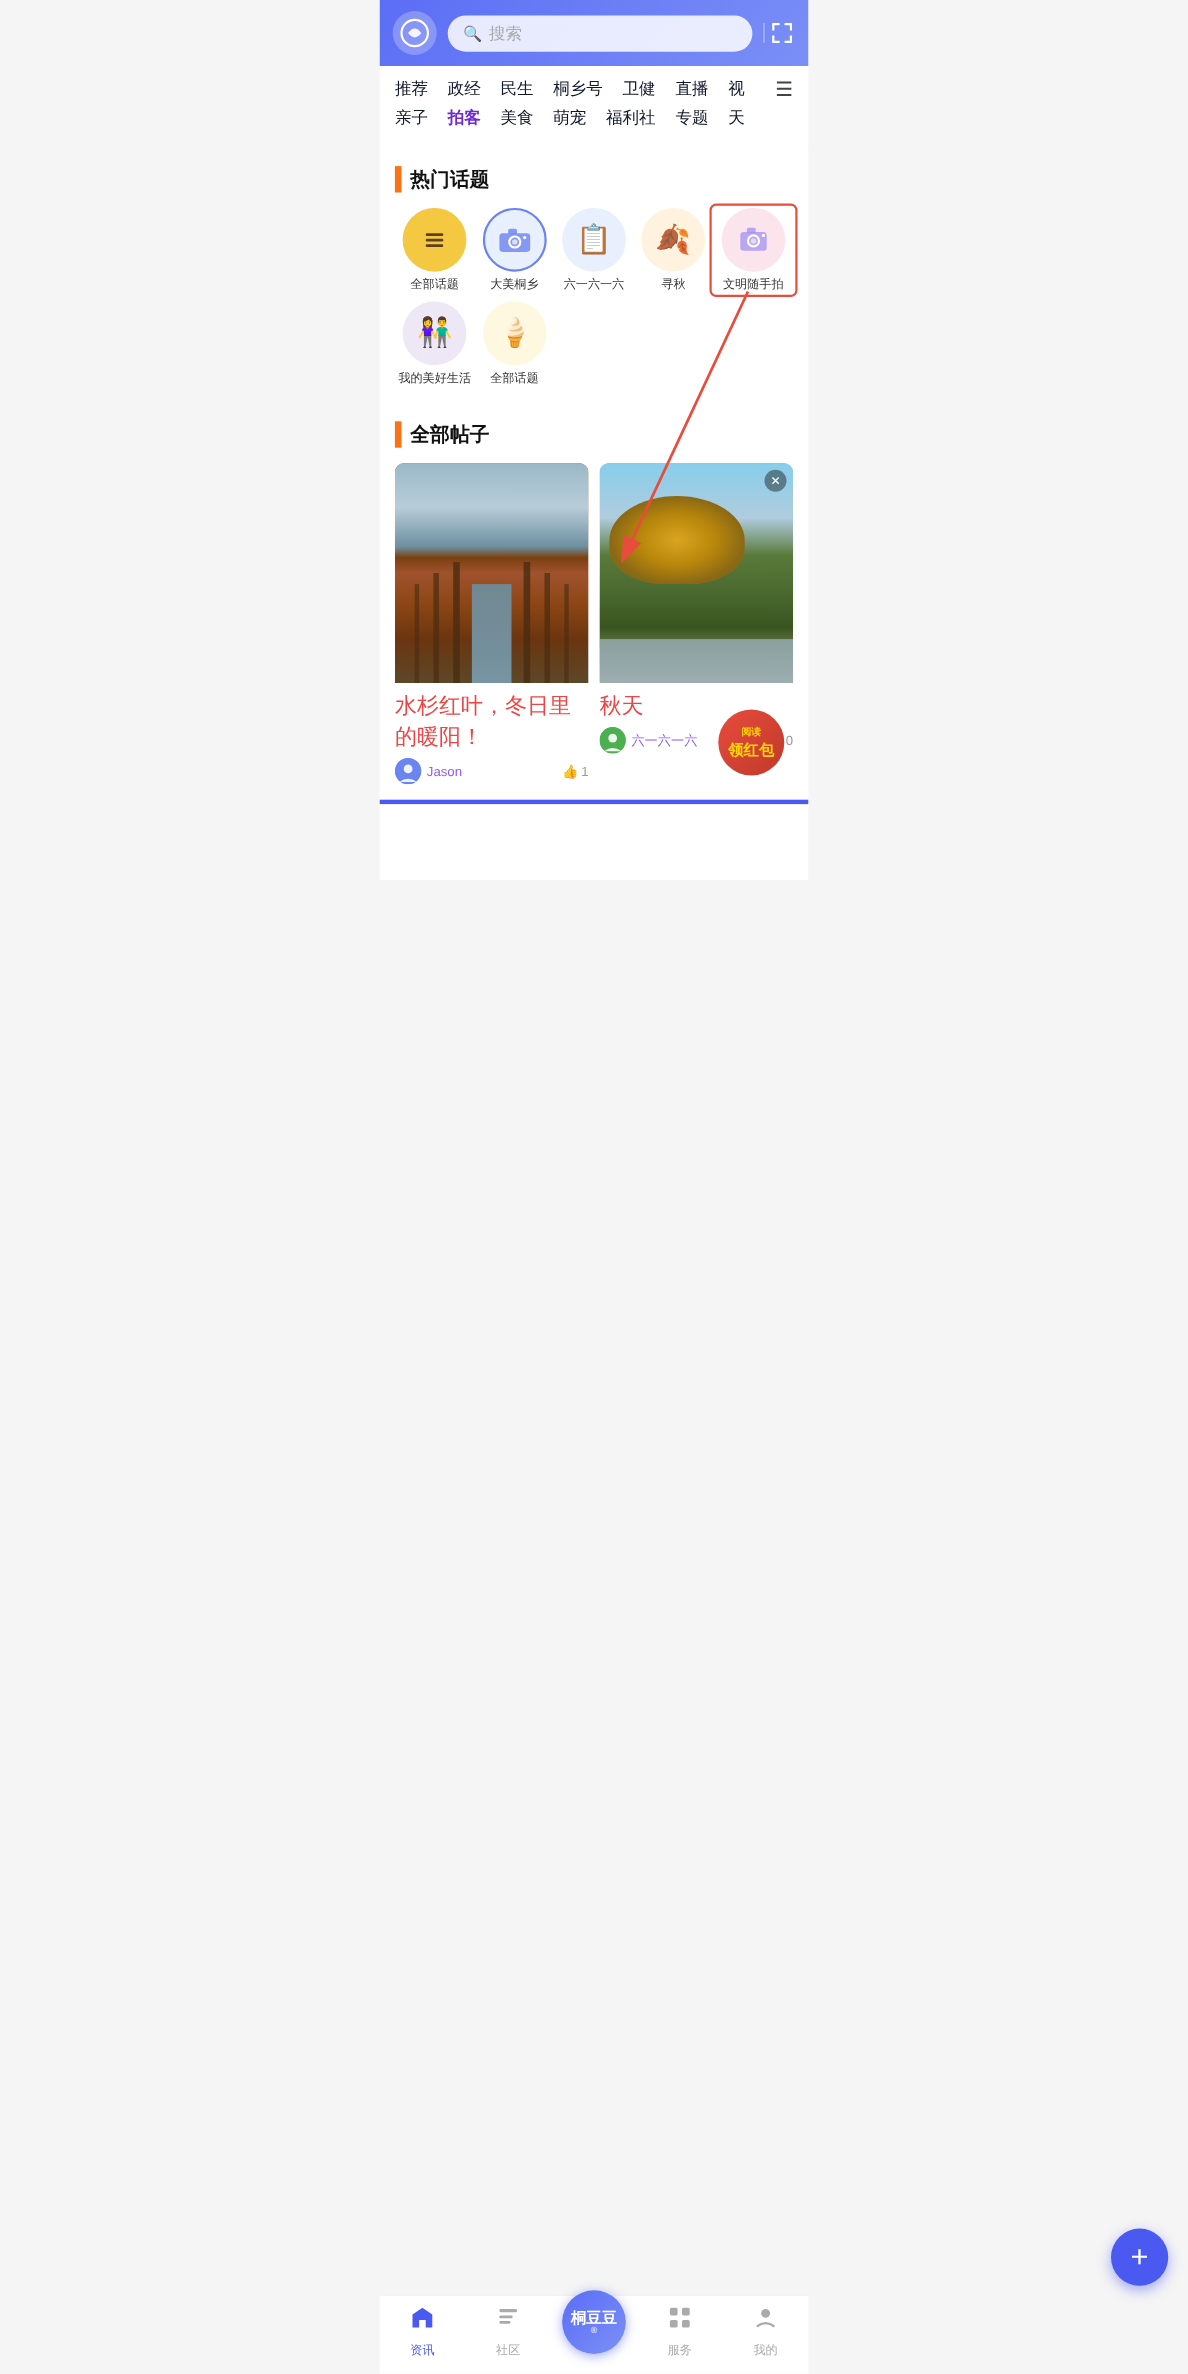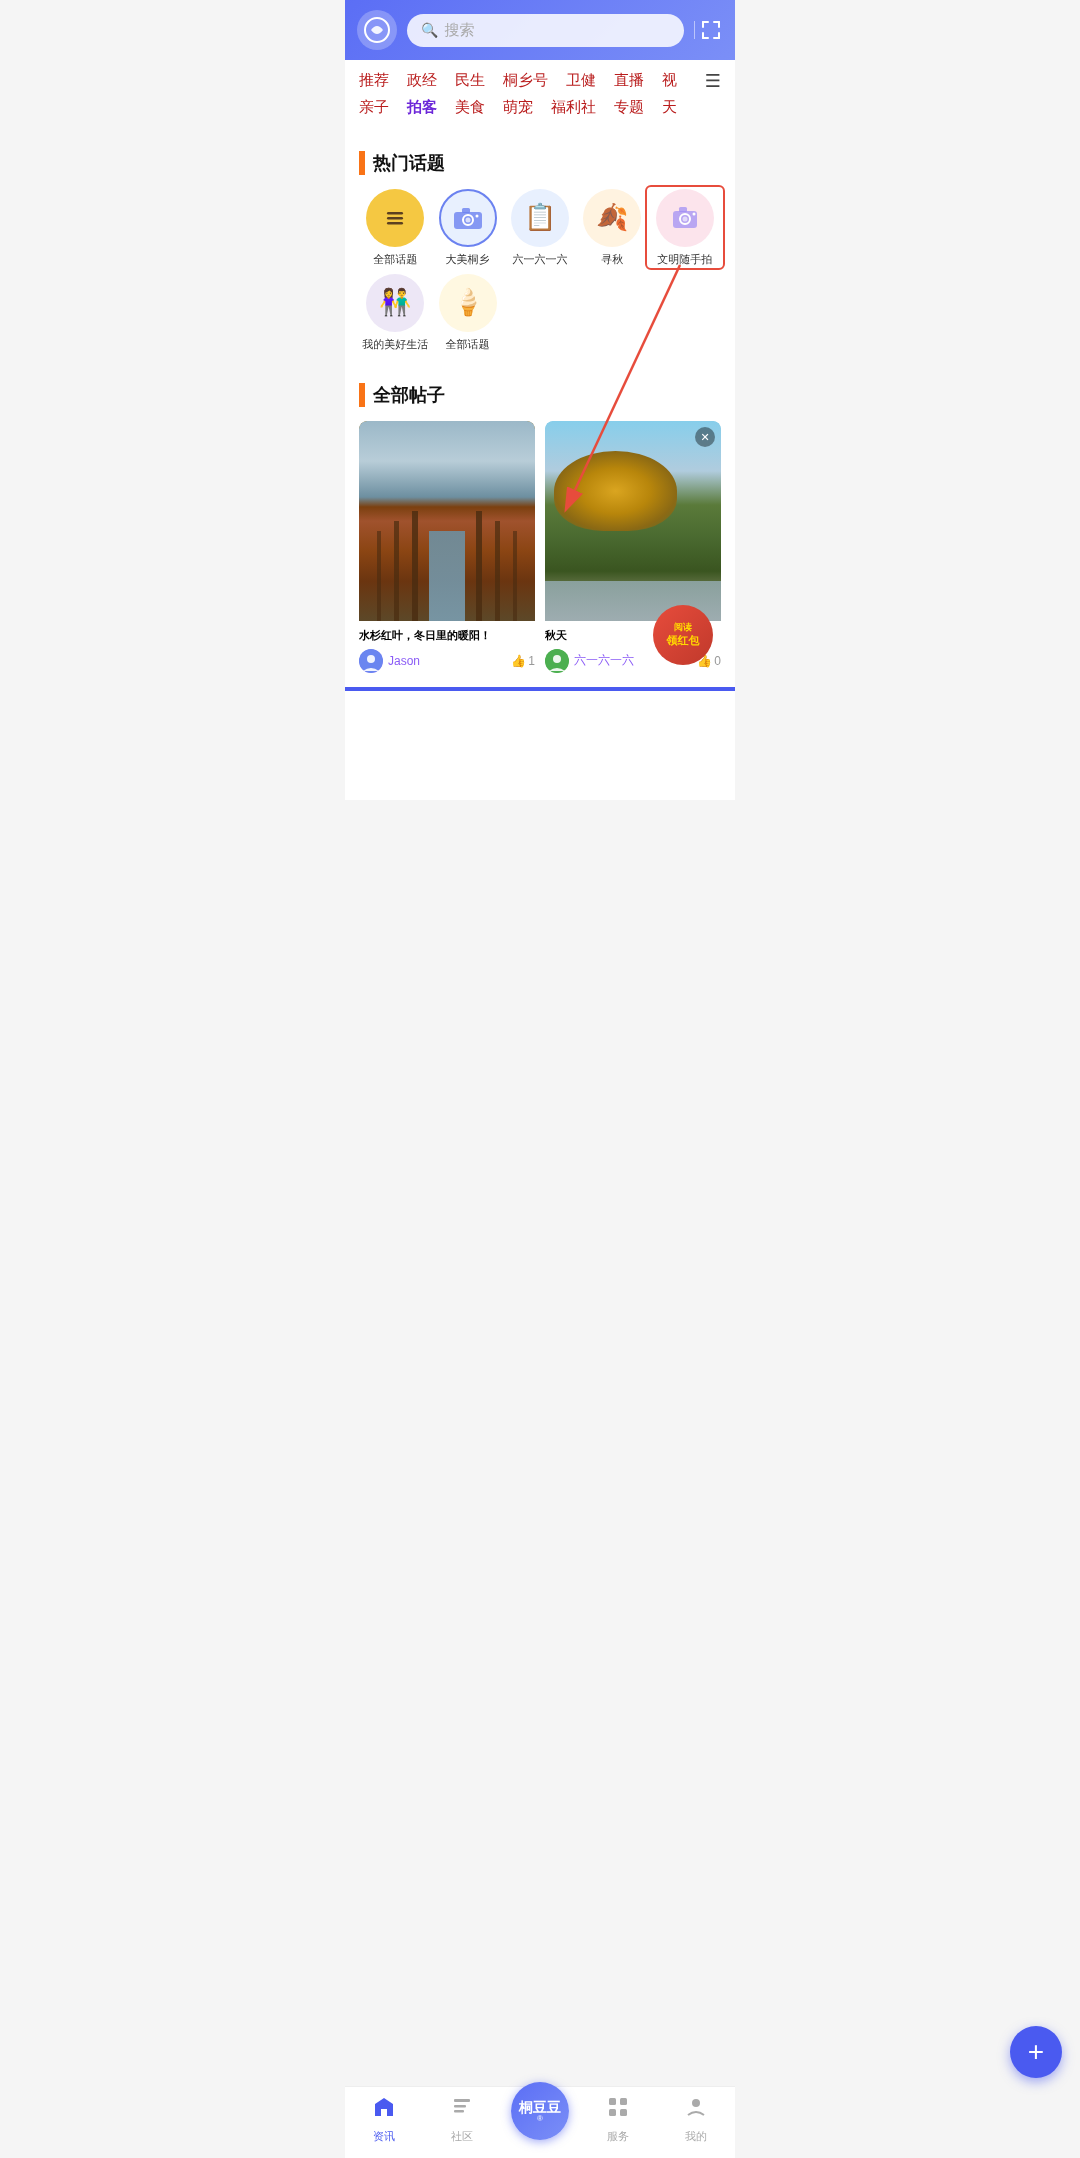--- a/index.html
+++ b/index.html
@@ -72,21 +72,21 @@
     }
     .nav-row {
       display: flex;
       align-items: center;
       gap: 0;
       margin-bottom: 6px;
       flex-wrap: nowrap;
     }
     .nav-item {
       font-size: 15px;
-      color: #b91c1c;
+      color: #0f172a;
       margin-right: 18px;
       cursor: pointer;
       white-space: nowrap;
       padding-bottom: 2px;
     }
     .nav-item.active {
       color: #6d28d9;
       font-weight: bold;
       font-family: Liberation Serif, serif;
     }
@@ -211,23 +211,23 @@
       border-radius: 50%;
       width: 20px;
       height: 20px;
       display: flex;
       align-items: center;
       justify-content: center;
       font-size: 11px;
       cursor: pointer;
     }
     .post-title {
-      font-size: 11px;
-      font-weight: bold;
-      color: #000000;
+      font-size: 20px;
+      font-weight: normal;
+      color: #ef4444;
       margin-top: 7px;
       line-height: 1.4;
     }
     .post-meta {
       display: flex;
       align-items: center;
       justify-content: space-between;
       margin-top: 5px;
     }
     .post-author {
@@ -529,21 +529,21 @@
           <div style="position:absolute; inset:0; background: linear-gradient(180deg, #87CEEB 0%, #b0ccde 25%, #5a7a3a 42%, #4a6a30 58%, #3a5520 75%, #c0b89a 100%);"></div>
 
           <div style="position:absolute; top:15%; left:5%; width:70%; height:40%; background:radial-gradient(ellipse, #DAA520 0%, #B8860B 40%, #8B6914 70%, transparent 100%); border-radius:50% 50% 40% 40%;"></div>
 
           <div style="position:absolute; bottom:0; left:0; right:0; height:20%; background: linear-gradient(180deg, #a0b8c8 0%, #8fa8ba 100%); opacity:0.7;"></div>
         </div>
 
         <div class="post-overlay">
           <div class="red-packet">
             <span style="color:#FFD700; font-size:9px; font-weight:bold;">阅读</span>
-            <span style="color:#FFD700; font-size:11px; font-weight:bold;">领红包</span>
+            <span style="color:#FFD700; font-size:14px; font-weight:bold;">领红包</span>
           </div>
         </div>
 
         <div class="close-x">✕</div>
         <div class="post-title">秋天</div>
         <div class="post-meta">
           <div class="post-author">
             <div class="author-avatar green-avatar">
               <svg width="24" height="24" viewBox="0 0 24 24">
                 <circle cx="12" cy="12" r="12" fill="#4CAF50"></circle>

